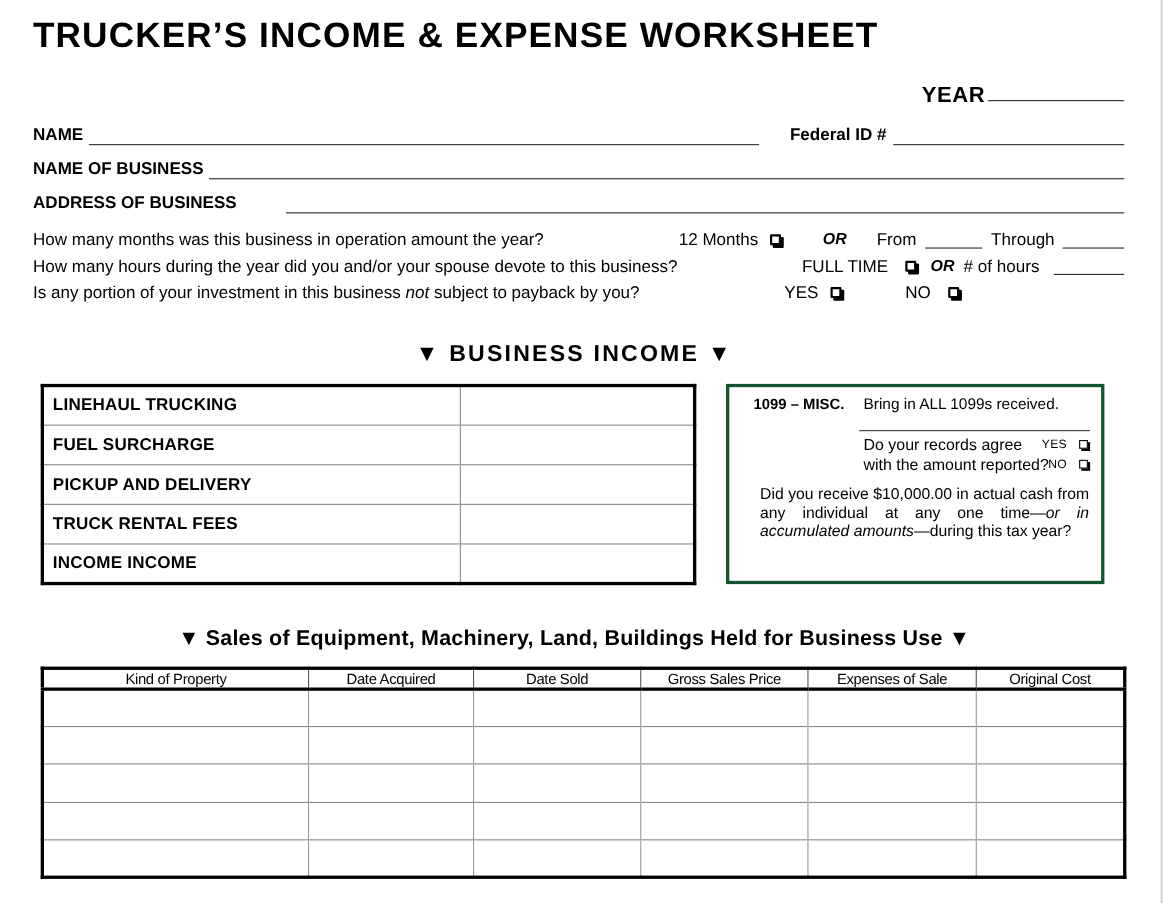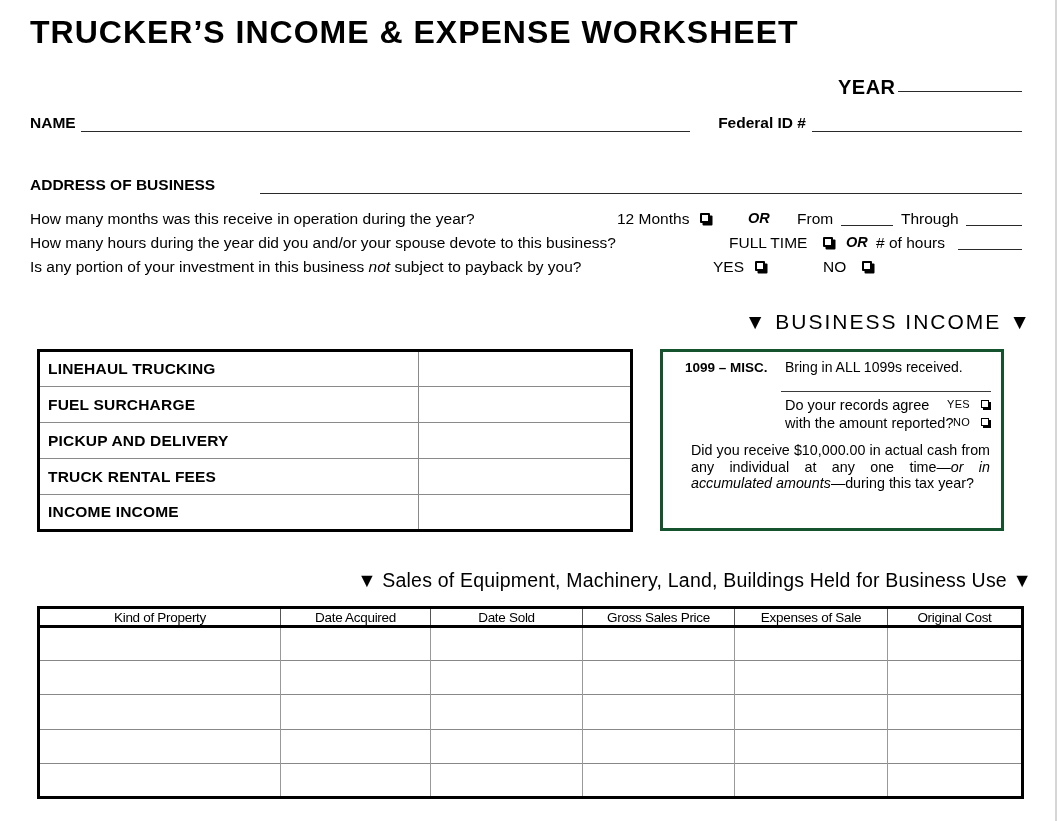--- a/index.html
+++ b/index.html
@@ -32,21 +32,21 @@
   .q-line { position:absolute; left:0; width:1058px; height:24px; font-size:15.5px; }
   .q1 { top:208px; } .q2 { top:232px; } .q3 { top:256px; }
   .q-text { position:absolute; left:30px; top:2px; white-space:nowrap; }
   .q-opt { position:absolute; top:2px; white-space:nowrap; }
   .or { font-weight:bold; font-style:italic; font-size:14.5px;text-align:center; }
   .cb { position:absolute; width:10px; height:10px; border:2px solid #000; background:#fff;
         box-shadow:2.5px 2.5px 0 0 #000; border-radius:1px; }
   .q-blank { position:absolute; top:2px; }
 
   
-  .section-heading { position:absolute; left:40px; width:992px; text-align:right; font-weight:normal; white-space:nowrap; }
+  .section-heading { position:absolute; left:26px; width:992px; text-align:center; font-weight:bold; white-space:nowrap; }
   .bi-heading { top:310px; font-size:21px; letter-spacing:2px; }
   .sales-heading { top:569px; font-size:19.5px; letter-spacing:0.2px; }
 
   
   .income-table { position:absolute; left:37px; top:349px; width:593px; height:182px;
     border:3px solid #000; border-collapse:collapse; table-layout:fixed; }
   .income-table tr { height:36px; }
   .income-table td { padding:0; vertical-align:middle; }
   .income-table tr + tr td { border-top:1px solid #8a8a8a; }
   .income-table td.val { border-left:1px solid #8a8a8a; }
@@ -88,28 +88,32 @@
     <span class="blank year-blank"></span>
   </div>
 
   <div class="field-row row-name">
     <span class="field-label">NAME</span>
     <span class="fill fill-name"></span>
     <span class="field-label">Federal ID #</span>
     <span class="fedid-blank"></span>
   </div>
 
+  <div class="field-row row-bizname">
+    <span class="field-label">NAME OF BUSINESS</span>
+    <span class="fill"></span>
+  </div>
 
   <div class="field-row row-bizaddr">
     <span class="field-label">ADDRESS OF BUSINESS</span>
     <span class="fill"></span>
   </div>
 
   <div class="q-line q1">
-    <span class="q-text">How many months was this receive in operation during the year?</span>
+    <span class="q-text">How many months was this business in operation amount the year?</span>
     <span class="q-opt" style="left:617px;">12 Months</span>
     <span class="cb" style="left:700px; top:5px;"></span>
     <span class="q-opt or" style="left:748px;">OR</span>
     <span class="q-opt" style="left:797px;">From</span>
     <span class="q-blank blank" style="left:841px; width:52px;"></span>
     <span class="q-opt" style="left:901px;">Through</span>
     <span class="q-blank blank" style="left:966px; width:56px;"></span>
   </div>
 
   <div class="q-line q2">

